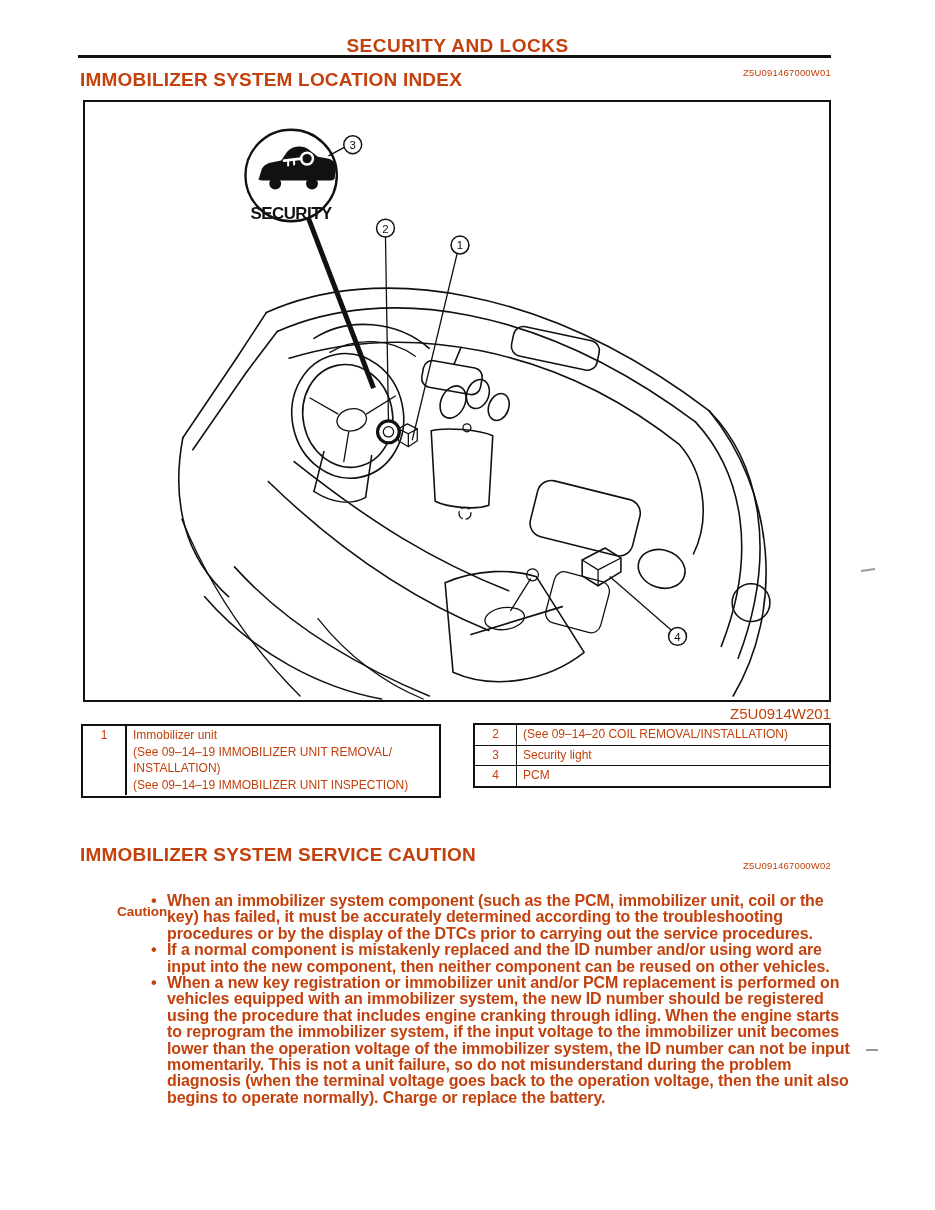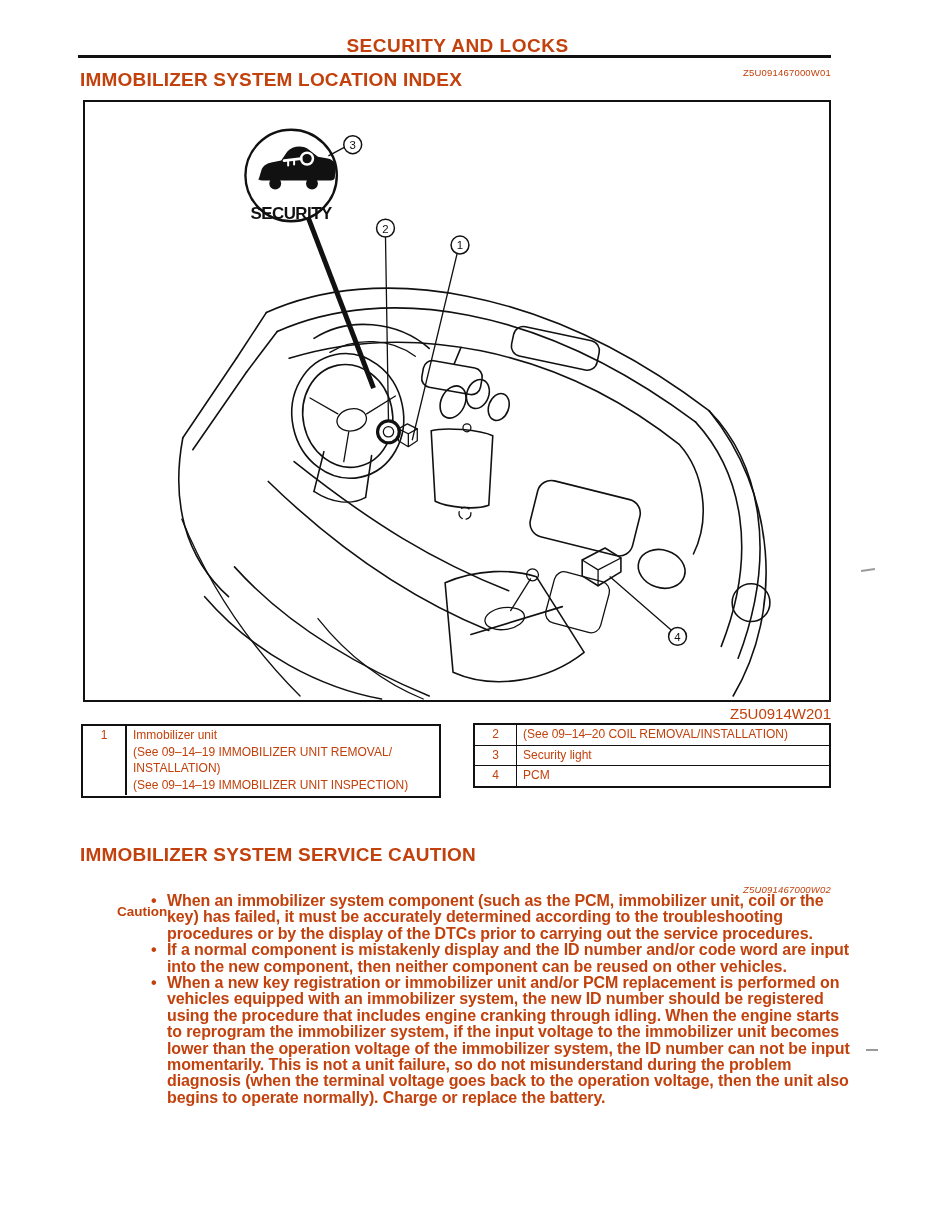--- a/index.html
+++ b/index.html
@@ -207,24 +207,24 @@
       <div class="lnum">3</div>
       <div class="lbody">Security light</div>
     </div>
     <div class="lrow">
       <div class="lnum">4</div>
       <div class="lbody">PCM</div>
     </div>
   </div>
 
   <div class="sec-heading" style="top:844px;">IMMOBILIZER SYSTEM SERVICE CAUTION</div>
-  <div class="ref-code" style="top:884px;font-style:italic;">Z5U091467000W02</div>
+  <div class="ref-code" style="top:860px;">Z5U091467000W02</div>
 
   <div id="caution-label">Caution</div>
   <ul id="caution-list">
     <li>When an immobilizer system component (such as the PCM, immobilizer unit, coil or the key) has failed, it must be accurately determined according to the troubleshooting procedures or by the display of the DTCs prior to carrying out the service procedures.</li>
-    <li>If a normal component is mistakenly display and the ID number and/or code word are input into the new component, then neither component can be reused on other vehicles.</li>
+    <li>If a normal component is mistakenly replaced and the ID number and/or using word are input into the new component, then neither component can be reused on other vehicles.</li>
     <li>When a new key registration or immobilizer unit and/or PCM replacement is performed on vehicles equipped with an immobilizer system, the new ID number should be registered using the procedure that includes engine cranking through idling. When the engine starts to reprogram the immobilizer system, if the input voltage to the immobilizer unit becomes lower than the operation voltage of the immobilizer system, the ID number can not be input momentarily. This is not a unit failure, so do not misunderstand during the problem diagnosis (when the terminal voltage goes back to the operation voltage, then the unit also begins to operate normally). Charge or replace the battery.</li>
   </ul>
 
   <div class="margin-dash" id="dash1"></div>
   <div class="margin-dash" id="dash2"></div>
 </div>
 
 </body></html>

